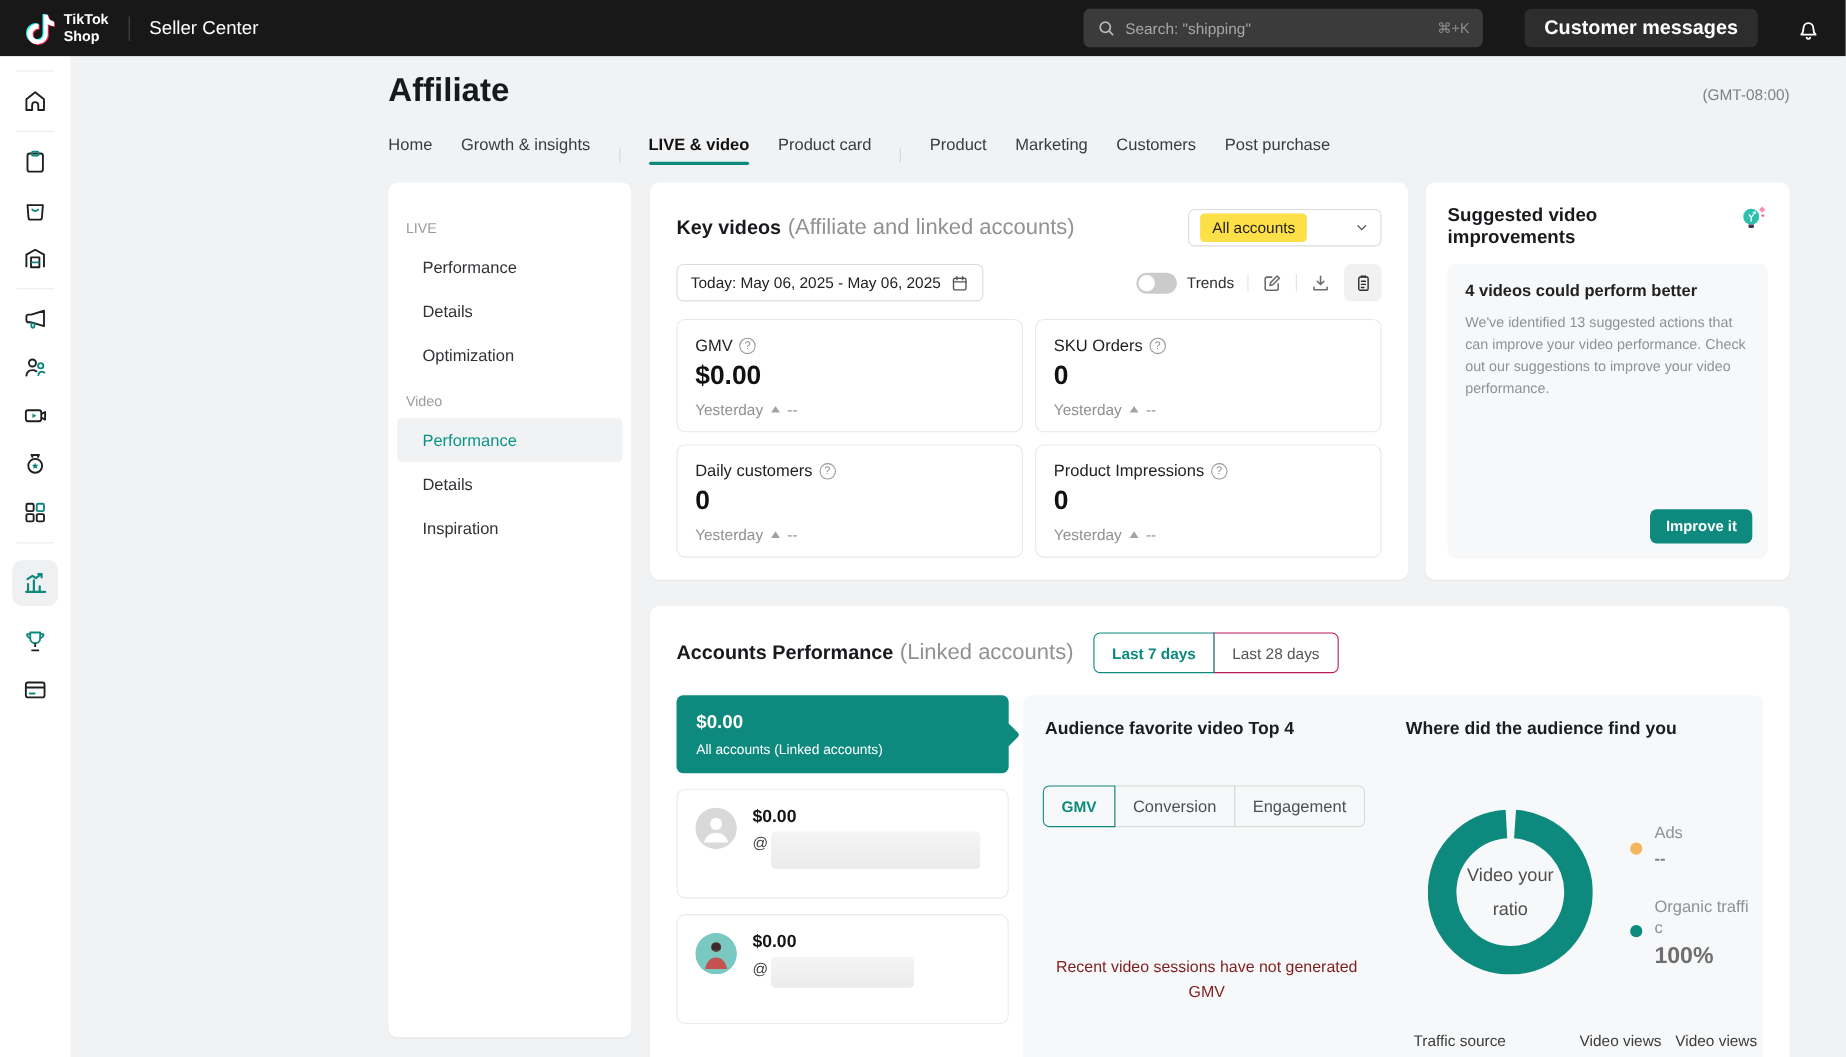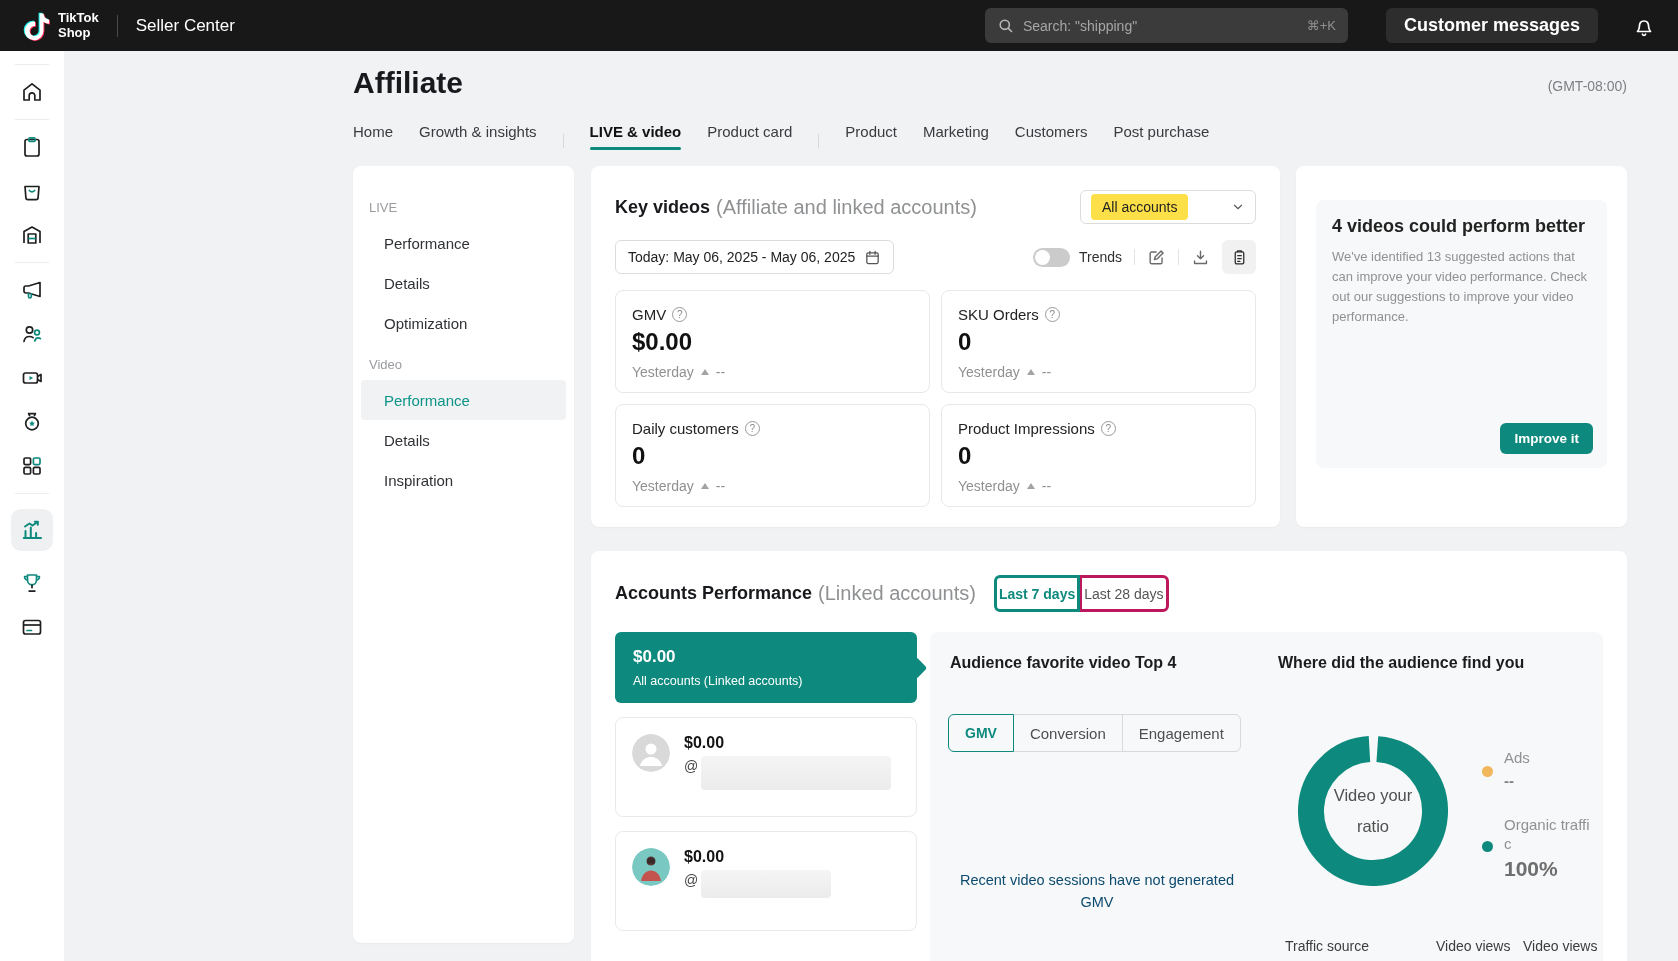--- a/index.html
+++ b/index.html
@@ -87,30 +87,30 @@
   .m-value { font-size:24px; font-weight:bold; color:#111; margin-top:5px; }
   .m-compare { margin-top:8px; display:flex; align-items:center; gap:7px; font-size:14px; color:#909090; }
   .caret-up { width:0; height:0; border-left:4px solid transparent; border-right:4px solid transparent;
               border-bottom:6px solid #a3a3a3; }
 
   
   .sugg { left:1296px; top:166px; width:331px; height:361px; padding:20px; }
   .sugg-head { display:flex; align-items:flex-start; }
   .sugg-title { font-size:17px; font-weight:bold; color:#18191c; flex:1; padding-right:8px; }
   .sugg-panel { margin-top:14px; background:#f7f8f9; border-radius:8px; height:268px; padding:16px; position:relative; }
-  .sugg-card-title { font-size:18px; font-weight:bold; color:#222; }
+  .sugg-card-title { font-size:15px; font-weight:bold; color:#222; }
   .sugg-body { margin-top:10px; font-size:13px; line-height:1.55; color:#8f9193; }
   .improve-btn { position:absolute; right:14px; bottom:14px; background:#0D8A7D; color:#fff; border:none;
                  border-radius:6px; font-size:13.5px; font-weight:600; padding:8px 14px; cursor:pointer;
                  font-family:"Liberation Sans",sans-serif; }
 
   
   .acc { left:591px; top:551px; width:1036px; height:560px; padding:24px; }
   .ranges { display:flex; margin-left:18px; }
-  .range { height:37px; padding:0 2px; border:3px solid #be185d; background:#fff; display:flex;
+  .range { height:37px; padding:0 16px; border:1px solid #be185d; background:#fff; display:flex;
            align-items:center; font-size:14px; color:#555; cursor:pointer; font-family:"Liberation Sans",sans-serif; }
   .range.on { border-color:#0D8A7D; color:#0D8A7D; font-weight:600; border-radius:6px 0 0 6px; z-index:1; }
   .range.off { border-radius:0 6px 6px 0; margin-left:-1px; }
   .acc-body { margin-top:20px; display:flex; gap:13px; align-items:flex-start; }
   .acc-left { width:302px; display:flex; flex-direction:column; gap:14px; }
   .summary-card { background:#0D8A7D; border-radius:6px; padding:15px 18px; color:#fff; position:relative; cursor:pointer; }
   .summary-card::after { content:""; position:absolute; right:-7px; top:50%; margin-top:-8px; width:16px;
                          height:16px; background:#0D8A7D; transform:rotate(45deg); border-radius:3px; }
   .summary-val { font-size:17px; font-weight:bold; }
   .summary-label { font-size:12.5px; margin-top:7px; }
@@ -125,21 +125,21 @@
 
   .gray-panel { flex:1; background:#f7f8f9; border-radius:8px; height:470px; position:relative; overflow:hidden; }
   .fav-title { position:absolute; left:20px; top:22px; font-size:16px; font-weight:bold; color:#1b1c1e; }
   .fav-tabs { position:absolute; left:18px; top:82px; display:flex; }
   .ftab { height:38px; padding:0 16px; display:flex; align-items:center; font-size:15px; color:#4e4f52;
           border:1px solid #d9d9d9; cursor:pointer; font-family:"Liberation Sans",sans-serif; background:transparent; }
   .ftab.on { border-color:#0D8A7D; color:#0D8A7D; font-weight:bold; border-radius:6px 0 0 6px; z-index:1; font-size:14px; }
   .ftab.mid { margin-left:-1px; }
   .ftab.end { margin-left:-1px; border-radius:0 6px 6px 0; }
   .fav-empty { position:absolute; left:26px; top:238px; width:282px; text-align:center; font-size:14.5px;
-               line-height:1.5; color:#0c4a6e; }
+               line-height:1.5; color:#7f1d1d; }
   .tr-title { position:absolute; left:348px; top:22px; font-size:16px; font-weight:bold; color:#1b1c1e; }
   .donut-wrap { position:absolute; left:368px; top:104px; width:150px; height:150px; }
   .donut-center { position:absolute; left:50%; top:50%; transform:translate(-50%,-50%); width:112px;
                   text-align:center; font-size:16.5px; line-height:1.85; color:#4f4f4f; }
   .legend { position:absolute; left:552px; top:116px; }
   .leg-item { display:flex; align-items:flex-start; gap:11px; }
   .leg-dot { width:11px; height:11px; border-radius:50%; flex:none; }
   .leg-label { font-size:15px; color:#8f9193; line-height:1.3; }
   .leg-val { font-size:15px; color:#7d7d7d; font-weight:bold; margin-top:4px; }
   .leg-label.wrap { width:92px; word-break:break-all; }
@@ -385,20 +385,31 @@
         <div class="m-compare">
             <span>Yesterday</span>
             <span class="caret-up"></span>
             <span>--</span>
           </div>
       </div>
     </div>
   </div>
 
   <div class="card sugg">
+    <div class="sugg-head">
+      <div class="sugg-title">Suggested video improvements</div>
+      <svg width="27" height="27" viewBox="0 0 27 27">
+        <circle cx="12" cy="11" r="7.2" fill="#2bbfae"></circle>
+        <path d="M9.5 18h5v2.2a1 1 0 0 1-1 1h-3a1 1 0 0 1-1-1z" fill="#433b4e"></path>
+        <path d="M10.3 9.3l1.7 2.3 1.7-2.3M12 11.6V15" stroke="#fff" stroke-width="1.3" fill="none" stroke-linecap="round"></path>
+        <circle cx="15" cy="7.5" r="1.6" fill="#e9fbf8" opacity="0.8"></circle>
+        <rect x="20" y="2.5" width="4" height="4" rx="0.6" transform="rotate(45 22 4.5)" fill="#f78fb0"></rect>
+        <circle cx="22.5" cy="10" r="1.2" fill="#ef5e84"></circle>
+      </svg>
+    </div>
     <div class="sugg-panel">
       <div class="sugg-card-title">4 videos could perform better</div>
       <div class="sugg-body">We've identified 13 suggested actions that can improve your video performance. Check out our suggestions to improve your video performance.</div>
       <button class="improve-btn">Improve it</button>
     </div>
   </div>
 
   <div class="card acc">
     <div class="row">
       <span class="sec-title">Accounts Performance</span>

